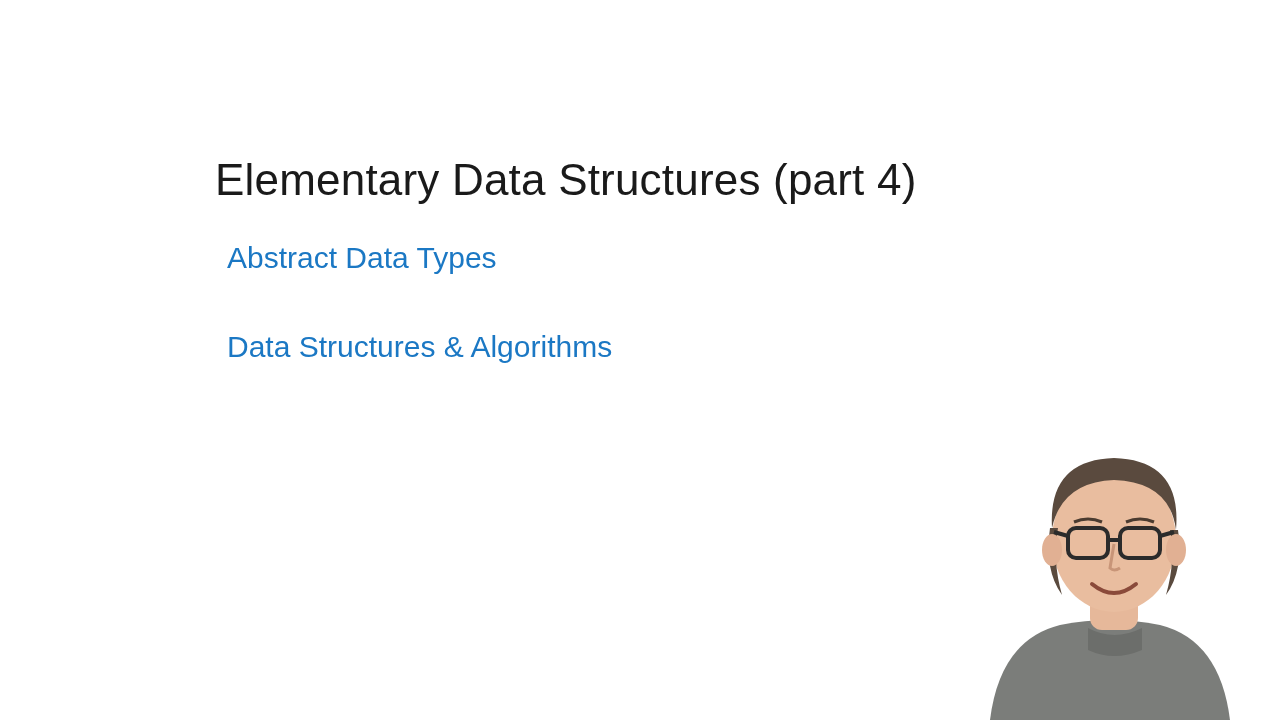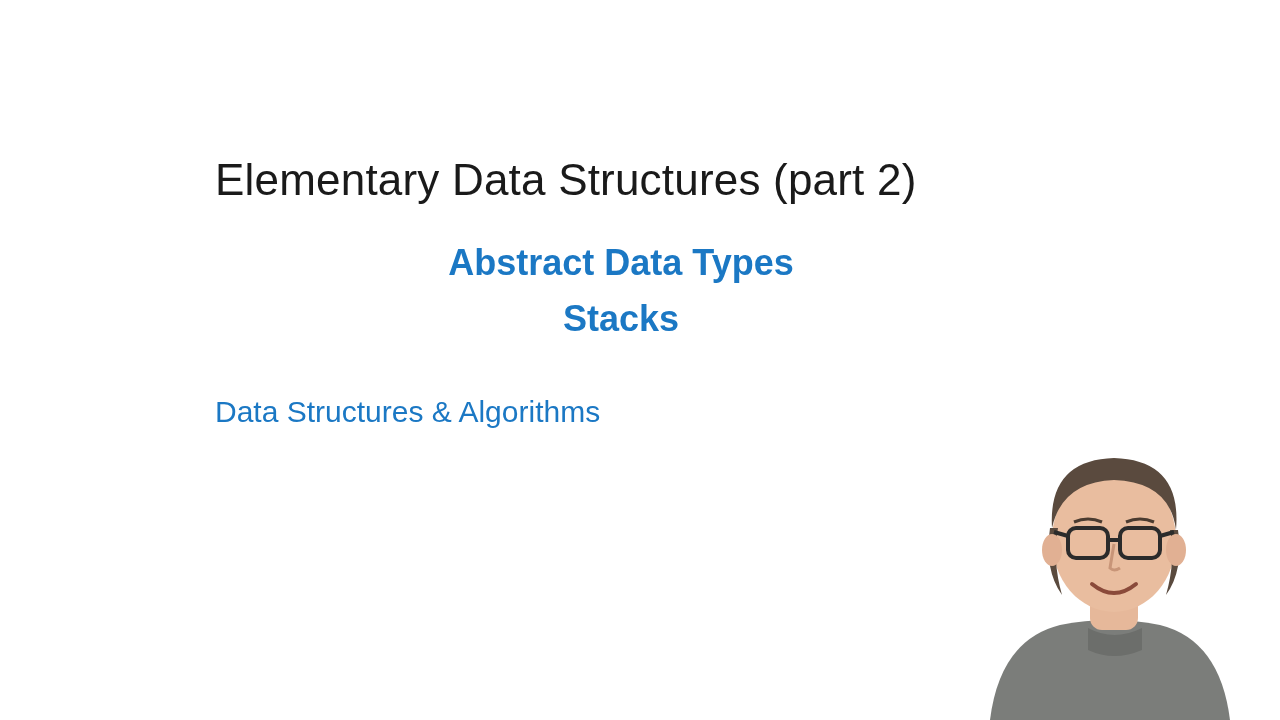--- a/index.html
+++ b/index.html
@@ -23,51 +23,50 @@
     font-size: 44px;
     font-weight: 400;
     color: #1a1a1a;
     margin: 0 0 30px 0;
     letter-spacing: 0.2px;
   }
   .topics {
     margin-left: 12px;
   }
   .topic {
-    font-size: 36px;
-    font-weight: 700;
+    font-size: 30px;
+    font-weight: 400;
     color: #1b78c4;
     line-height: 1.55;
-    text-align: center;
   }
   .course {
     margin-top: 48px;
+    margin-left: 12px;
     font-size: 30px;
     font-weight: 400;
     color: #1b78c4;
   }
 
   
   .presenter {
     position: absolute;
     right: 30px;
     bottom: 0;
     width: 280px;
     height: 310px;
   }
 </style>
 </head>
 <body>
 
 <div class="slide">
-  <h1 class="title">Elementary Data Structures (part 2)</h1>
+  <h1 class="title">Elementary Data Structures (part 4)</h1>
 
   <div class="topics">
     <div class="topic">Abstract Data Types</div>
-    <div class="topic">Stacks</div>
   </div>
 
   <div class="course">Data Structures &amp; Algorithms</div>
 </div>
 
 <div class="presenter">
   <svg viewBox="0 0 280 310" width="280" height="310">
 
     <path d="M 20 310 Q 30 230 90 215 Q 140 205 190 215 Q 250 230 260 310 Z" fill="#7b7d7a"></path>
 

